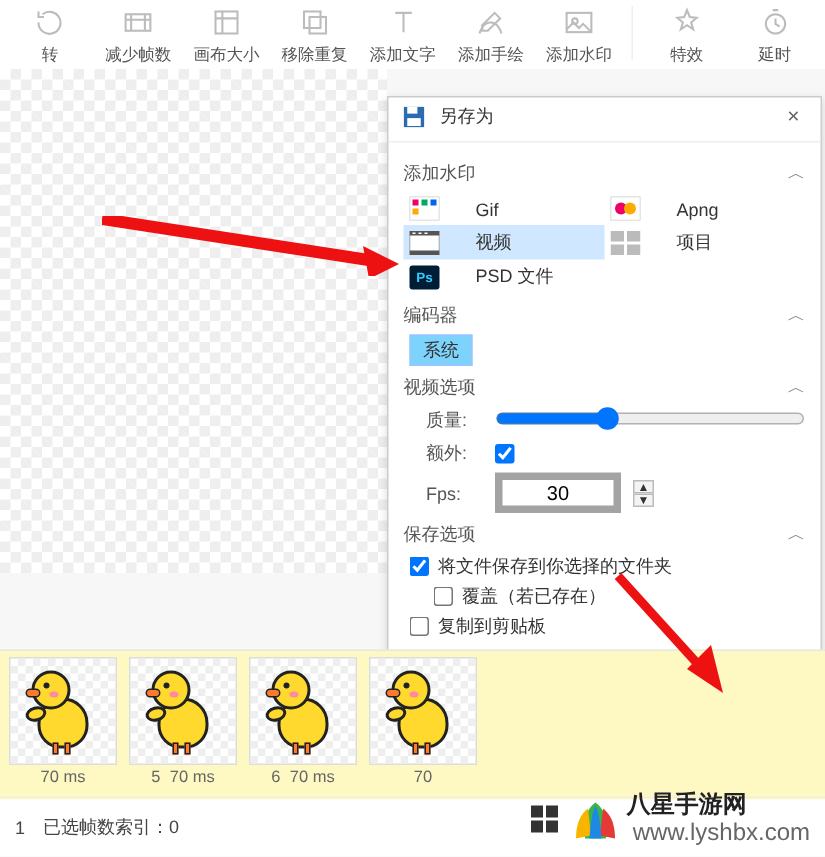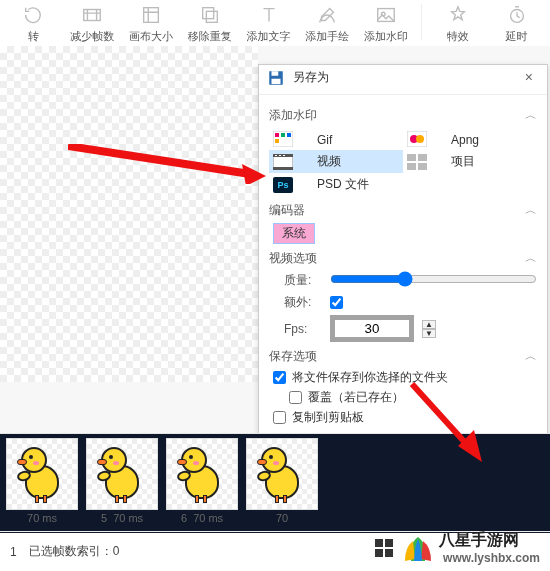--- a/index.html
+++ b/index.html
@@ -10,21 +10,21 @@
   .tb-icon { width: 26px; height: 26px; display: flex; align-items: center; justify-content: center; color: #bcbcbc; }
   .tb-label { font-size: 11px; color: #555; margin-top: 1px; white-space: nowrap; }
   .tb-sep { width: 1px; height: 36px; background: #eee; margin: 2px 4px 0; }
 
   .workarea { position: absolute; top: 46px; left: 0; right: 0; bottom: 90px; background: #f7f7f7; }
   .canvas-checker { position: absolute; left: 0; top: 0; width: 258px; height: 336px; background-image:
       linear-gradient(45deg,#eee 25%,transparent 25%,transparent 75%,#eee 75%),
       linear-gradient(45deg,#eee 25%,transparent 25%,transparent 75%,#eee 75%);
       background-size: 14px 14px; background-position: 0 0,7px 7px; background-color:#fff; }
 
-  .frames-strip { position: absolute; left: 0; right: 0; bottom: 38px; height: 100px; background: #0f172a; border-top: 1px solid #e6e6e6; display: flex; padding: 4px; gap: 4px; overflow: hidden; }
+  .frames-strip { position: absolute; left: 0; right: 0; bottom: 38px; height: 100px; background: #fef9c3; border-top: 1px solid #e6e6e6; display: flex; padding: 4px; gap: 4px; overflow: hidden; }
   .frame-thumb { width: 76px; height: 92px; display: flex; flex-direction: column; align-items: center; }
   .thumb-box { width: 72px; height: 72px; background-image:
       linear-gradient(45deg,#eee 25%,transparent 25%,transparent 75%,#eee 75%),
       linear-gradient(45deg,#eee 25%,transparent 25%,transparent 75%,#eee 75%);
       background-size: 10px 10px; background-position: 0 0,5px 5px; background-color:#fff; border:1px solid #ddd; display:flex; align-items:center; justify-content:center; }
   .duck { width: 58px; height: 58px; position: relative; }
   .duck .body { position:absolute; width:34px; height:34px; background:#ffd92e; border:2px solid #222; border-radius:50% 50% 45% 45%; left:12px; top:20px; }
   .duck .head { position:absolute; width:26px; height:26px; background:#ffd92e; border:2px solid #222; border-radius:50%; left:8px; top:2px; }
   .duck .eye { position:absolute; width:4px; height:4px; background:#222; border-radius:50%; left:16px; top:10px; }
   .duck .beak { position:absolute; width:10px; height:6px; background:#ff7a2b; border:1px solid #222; border-radius:3px; left:4px; top:14px; }
@@ -41,38 +41,38 @@
   .dlg-close { margin-left:auto; cursor:pointer; padding:0 6px; font-size:14px; color:#666; }
   .dlg-body { padding: 6px 10px 8px; overflow-y:auto; flex:1; font-size:12px; }
   .section-head { display:flex; align-items:center; margin: 6px 0 4px; color:#555; }
   .section-head .chev { margin-left:auto; color:#888; cursor:pointer; }
   .file-types { display:flex; flex-wrap:wrap; }
   .ft-item { width: 50%; display:flex; align-items:flex-end; gap:24px; padding: 3px 4px; cursor:pointer; }
   .ft-item.selected { background:#cfe8ff; }
   .ft-icon { width:20px; height:16px; display:flex; align-items:center; justify-content:center; font-size:14px; }
   .row { display:flex; align-items:center; gap:6px; margin: 4px 0; }
   .row label.lbl { width: 40px; color:#555;margin-left:15px; }
-  .chip { border:1px solid #9ac3ff; background:#f9a8d4; padding:1px 8px; font-size:12px; margin-left: 4px;}
+  .chip { border:1px solid #9ac3ff; background:#7dd3fc; padding:1px 8px; font-size:12px; margin-left: 4px;}
   .slider { flex:1; }
   input[type="range"] { width:100%; }
   .fps-input { width: 84px; border:5px solid #a3a3a3; padding:1px 4px; text-align:center; }
   .spin { display:inline-flex; flex-direction:column; margin-left:2px;}
   .spin span{ font-size:8px; line-height:7px; border:1px solid #bbb; width:14px; text-align:center; cursor:pointer; background:#f4f4f4;}
   .checkbox-row { display:flex; align-items:center; gap:6px; margin:3px 0 3px 4px; }
   .sub { margin-left: 20px; }
   .btn-row { display:flex; gap: 16px; justify-content:center; margin-top: 8px; }
   .btn { width: 100px; height: 26px; border:1px solid #bbb; background:#f5f5f5; cursor:pointer; font-size:12px; }
 
   .arrow-red { position:absolute; pointer-events:none; }
   .arrow1 { top: 144px; left: 68px; width: 198px; height: 40px; }
   .arrow2 { top: 380px; left: 408px; width: 82px; height: 86px; }
 
   .watermark { position:absolute; right:4px; bottom:4px; display:flex; align-items:center; gap:6px; font-size:16px; color:#222; padding: 2px 6px;}
   .watermark .logo { width:30px; height:30px; }
-  .watermark .sub2 { font-size:12px; color:#666; margin-left:4px;font-weight:bold;}
+  .watermark .sub2 { font-size:16px; color:#666; margin-left:4px;}
   .wm-squares { display:grid; grid-template-columns:repeat(2,8px); grid-template-rows:repeat(2,8px); gap:2px; margin-right:4px;}
   .wm-squares span{ background:#333; }
 </style>
 </head>
 <body>
 
 <div class="toolbar">
   <div class="tb-item">
     <span class="tb-icon">
         <svg width="22" height="22" viewBox="0 0 24 24" fill="none" stroke="#bcbcbc" stroke-width="1.5">

